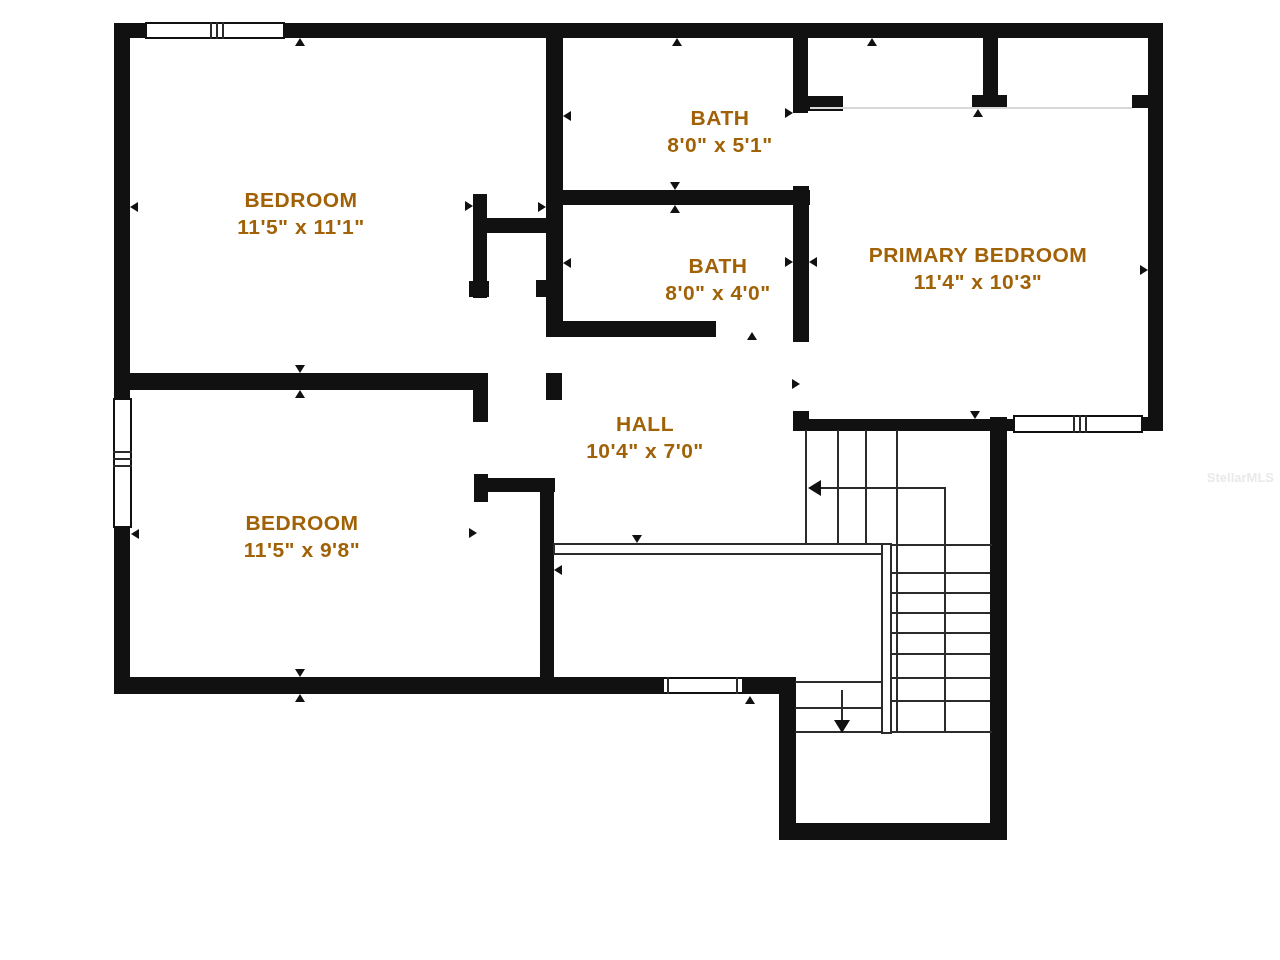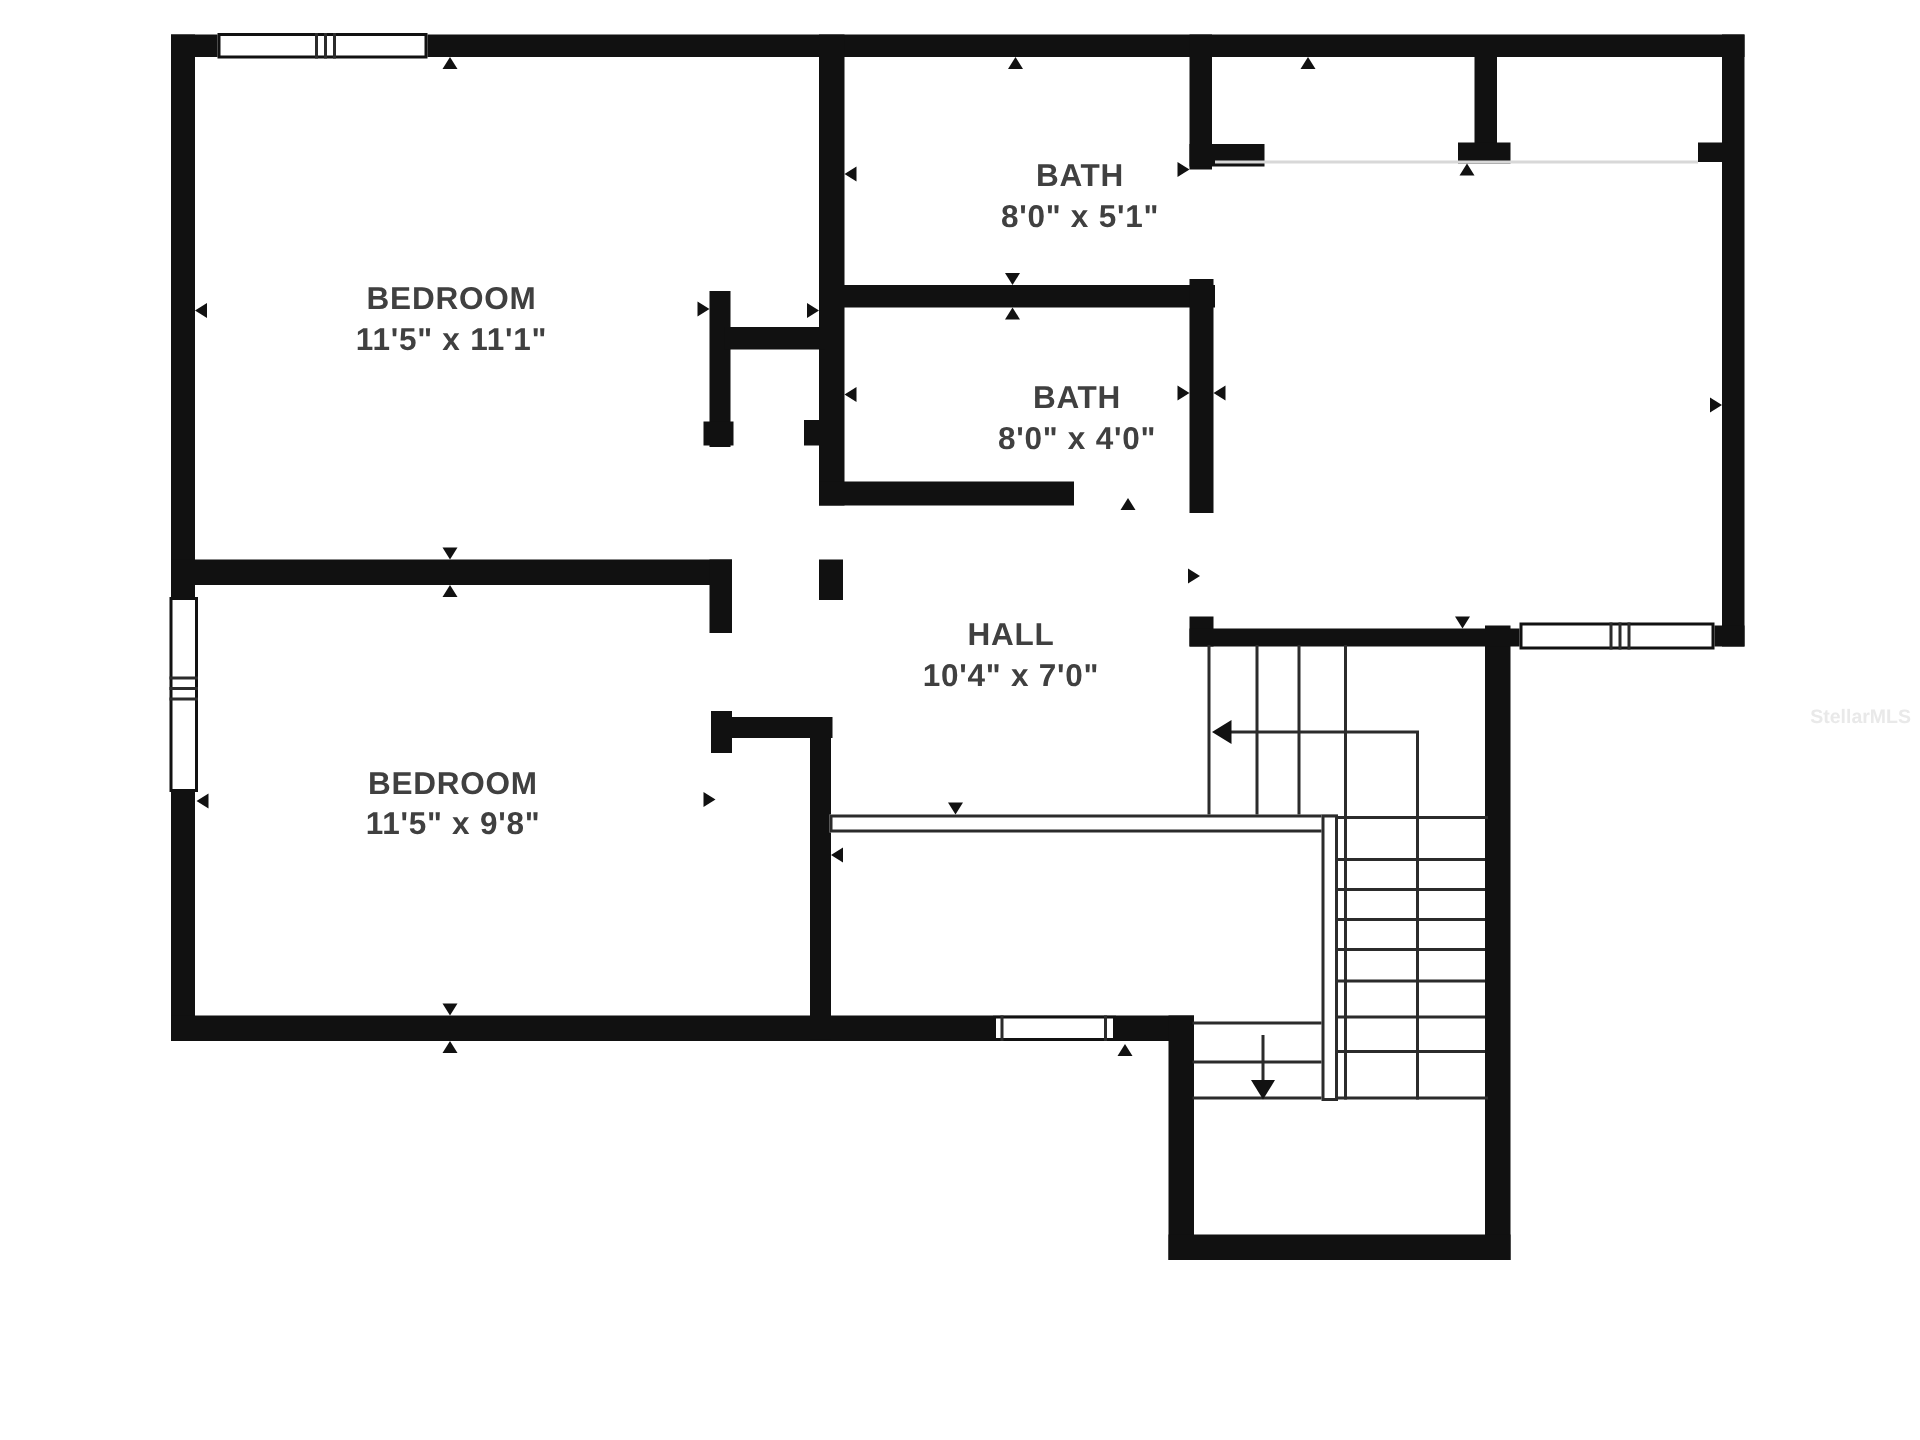--- a/index.html
+++ b/index.html
@@ -6,21 +6,21 @@
   body{width:1280px;height:960px;position:relative;overflow:hidden;
        font-family:"Liberation Sans",sans-serif;}
   #plan{position:absolute;left:0;top:0;width:1280px;height:960px;background:#ffffff;}
   .wall{position:absolute;background:#111111;}
   .thin{position:absolute;background:#2b2b2b;}
   .faint{position:absolute;background:#d8d8d8;}
   .window{position:absolute;background:#ffffff;border:2px solid #111111;box-sizing:border-box;}
   .railing{position:absolute;background:#ffffff;border:2px solid #2b2b2b;box-sizing:border-box;}
   .tri{position:absolute;width:0;height:0;}
   .room-label{position:absolute;transform:translate(-50%,-50%);text-align:center;
-      color:#404040;font-weight:700;font-size:21px;line-height:27px;
+      color:#a16207;font-weight:700;font-size:21px;line-height:27px;
       letter-spacing:0.5px;white-space:nowrap;}
   .caption{position:absolute;left:0;top:916px;width:1280px;text-align:center;
       color:#c9c9c9;font-weight:700;font-size:13.5px;letter-spacing:0.4px;}
   .watermark{position:absolute;right:6px;top:470px;color:#e9e9e9;
       font-weight:700;font-size:13px;}
 </style>
 </head>
 <body>
 
 <div id="plan">
@@ -124,21 +124,25 @@
       <div>11'5" x 11'1"</div>
     </div>
     <div class="room-label" style="left: 720px; top: 131px;">
       <div>BATH</div>
       <div>8'0" x 5'1"</div>
     </div>
     <div class="room-label" style="left: 718px; top: 279px;">
       <div>BATH</div>
       <div>8'0" x 4'0"</div>
     </div>
-    <div class="room-label" style="left: 674px; top: 437px;">
+    <div class="room-label" style="left: 978px; top: 268px;">
+      <div>PRIMARY BEDROOM</div>
+      <div>11'4" x 10'3"</div>
+    </div>
+    <div class="room-label" style="left: 645px; top: 437px;">
       <div>HALL</div>
       <div>10'4" x 7'0"</div>
     </div>
     <div class="room-label" style="left: 302px; top: 536px;">
       <div>BEDROOM</div>
       <div>11'5" x 9'8"</div>
     </div>
   </div>
 
 </body></html>

